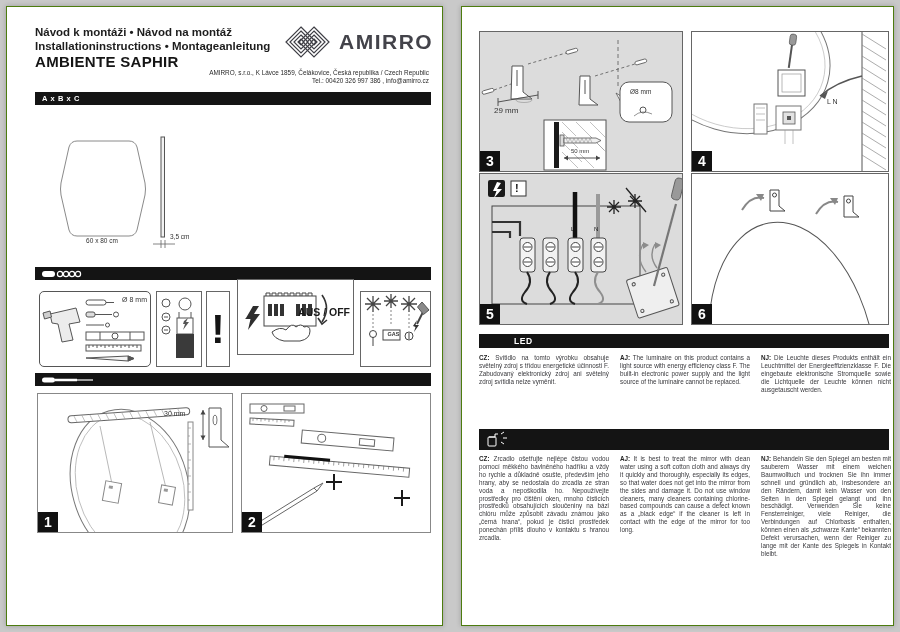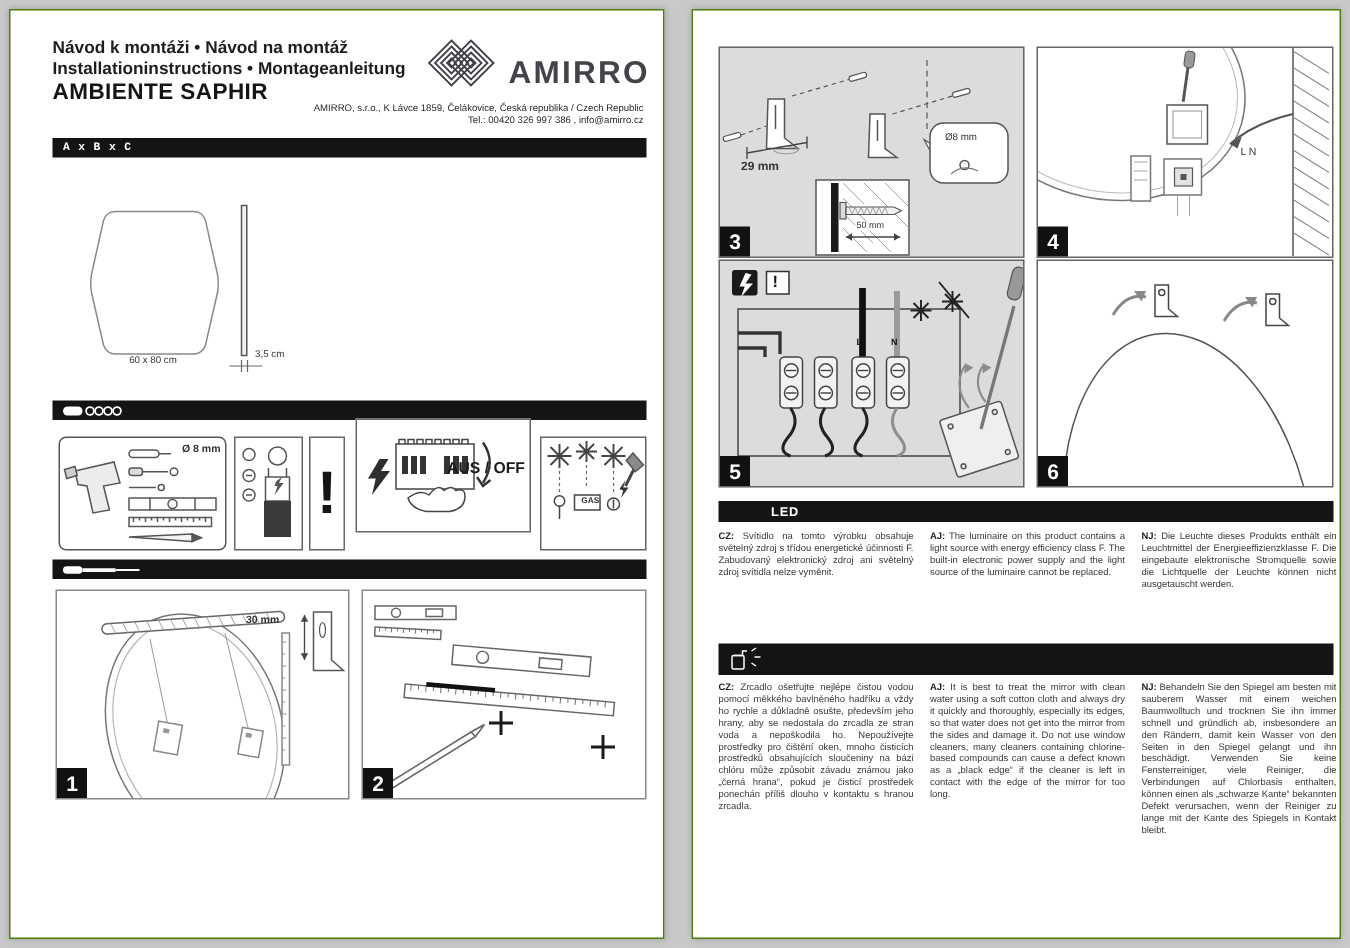--- a/index.html
+++ b/index.html
@@ -13,41 +13,41 @@
   .bar-label{font-weight:bold;font-size:7.5px;letter-spacing:.6px;padding-left:7px;}
   .panel{position:absolute;border:1px solid #666;box-sizing:border-box;background:#fff;}
   .panel.gray{background:#dcdcdc;}
   .panel.round{border-radius:5px;border-color:#555;}
   .stepnum{position:absolute;left:0;bottom:0;width:20px;height:20px;background:#111;color:#fff;font-weight:bold;font-size:14px;display:flex;align-items:center;justify-content:center;}
   .h-line1{font-weight:bold;font-size:11.5px;color:#1d1d1d;line-height:14px;}
   .product{font-weight:bold;font-size:15px;letter-spacing:.3px;color:#151515;}
   .address{font-size:6.4px;color:#2a2a2a;text-align:right;line-height:8px;}
   .brand-text{font-size:21px;font-weight:600;letter-spacing:1.5px;color:#43434a;}
   .dim-label{font-size:6.5px;color:#333;}
-  .dim-label.bold{font-weight:bold;}
+  .dim-label.bold{font-weight:normal;}
   .cols{position:absolute;display:flex;gap:11px;}
   .col{width:130px;}
   .col p{margin:0;font-size:6.3px;line-height:7.9px;text-align:justify;color:#38383c;}
   .col b{color:#222;}
   .excl{font-weight:bold;color:#141414;}
   svg{display:block;}
 </style>
 </head>
 <body>
 
 <div class="canvas">
 
   <div class="page page-left">
 
     <div class="abs" style="left:28px;top:18px;">
       <div class="h-line1">Návod k montáži • Návod na montáž</div>
       <div class="h-line1">Installationinstructions • Montageanleitung</div>
     </div>
 
-    <div class="abs" style="left:278px;top:16px;display:flex;align-items:flex-end;gap:8px;">
+    <div class="abs" style="left:278px;top:16px;display:flex;align-items:center;gap:8px;">
       <svg width="46" height="38" viewBox="0 0 46 38">
         <g fill="none" stroke="#3f3f46" stroke-width="1.2">
           <polygon points="16,4 31,19 16,34 1,19"></polygon>
             <polygon points="16,8 27,19 16,30 5,19"></polygon>
           <polygon points="16,12 23,19 16,26 9,19"></polygon>
             <polygon points="16,16 19,19 16,22 13,19"></polygon>
           <polygon points="29,4 44,19 29,34 14,19"></polygon>
             <polygon points="29,8 40,19 29,30 18,19"></polygon>
           <polygon points="29,12 36,19 29,26 22,19"></polygon>
             <polygon points="29,16 32,19 29,22 26,19"></polygon>
@@ -55,21 +55,21 @@
       </svg>
       <span class="brand-text">AMIRRO</span>
     </div>
 
     <div class="abs product" style="left:28px;top:46px;">AMBIENTE SAPHIR</div>
     <div class="abs address" style="right:13px;top:62px;width:260px;">
       <div>AMIRRO, s.r.o., K Lávce 1859, Čelákovice, Česká republika / Czech Republic</div>
       <div>Tel.: 00420 326 997 386 , info@amirro.cz</div>
     </div>
 
-    <div class="abs blackbar" style="left:28px;top:85px;width:396px;height:13px;font-family:Liberation Mono, monospace;">
+    <div class="abs blackbar" style="left:28px;top:85px;width:396px;height:13px;">
       <span class="bar-label">A x B x C</span>
     </div>
 
     <svg class="abs" style="left:28px;top:104px;" width="200" height="150" viewBox="0 0 200 150">
       <path d="M42 30 H94 Q100 30 102 36 L110 72 Q111 78 110 84 L102 119 Q100 125 94 125 H42 Q36 125 34 119 L26 84 Q25 78 26 72 L34 36 Q36 30 42 30 Z" fill="none" stroke="#8a8a8a" stroke-width="1"></path>
       <rect x="126" y="26" width="3.5" height="100" fill="#f2f2f2" stroke="#555" stroke-width="1"></rect>
       <line x1="118" y1="133" x2="140" y2="133" stroke="#666" stroke-width=".8"></line>
       <line x1="126" y1="129" x2="126" y2="137" stroke="#666" stroke-width=".8"></line>
       <line x1="130" y1="129" x2="130" y2="137" stroke="#666" stroke-width=".8"></line>
     </svg>

